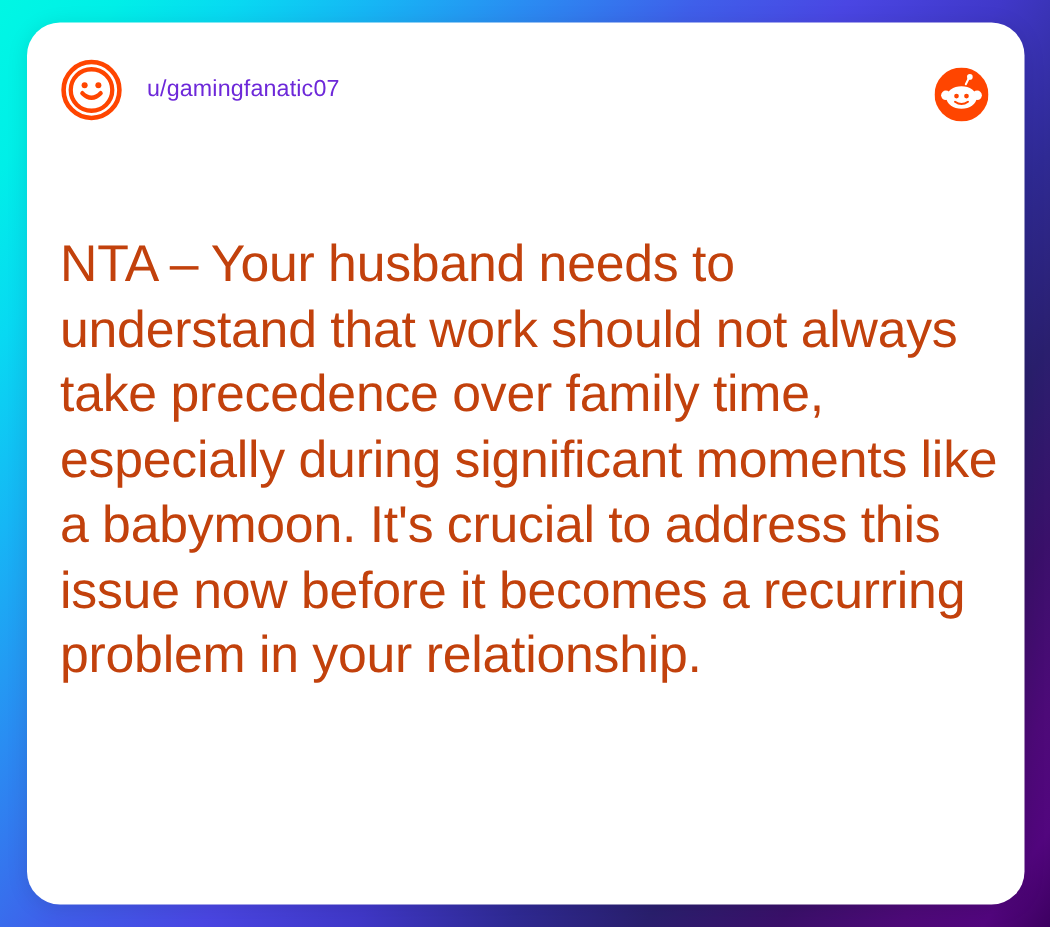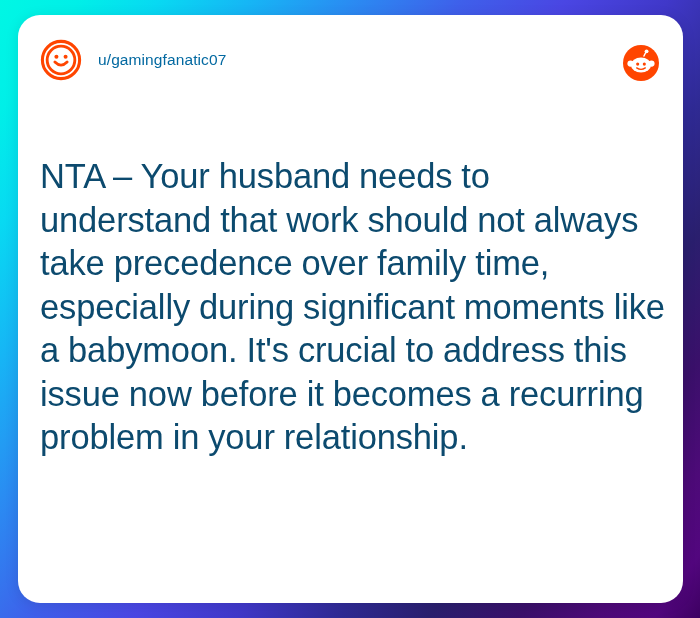--- a/index.html
+++ b/index.html
@@ -66,21 +66,21 @@
     width: 42px;
     height: 42px;
     flex: 0 0 42px;
     display: block;
   }
 
   .username {
     margin-left: 16px;
     font-size: 15.5px;
     letter-spacing: 0.1px;
-    color: #0369a1;
+    color: #6d28d9;
     font-family: "Liberation Sans", sans-serif;
     white-space: nowrap;
   }
 
   .brand-logo {
     position: absolute;
     right: 24px;
     top: 30px;
     width: 36px;
     height: 36px;
@@ -88,21 +88,21 @@
 
   
   .post-body {
     position: absolute;
     left: 22px;
     top: 140px;
     right: 18px;
     font-size: 34.5px;
     line-height: 43.5px;
     letter-spacing: -0.15px;
-    color: #0c4a6e;
+    color: #c2410c;
     font-family: "Liberation Sans", sans-serif;
     font-weight: 400;
     word-spacing: -0.4px;
   }
 </style>
 </head>
 <body>
 
 <div id="screenshot">
 

